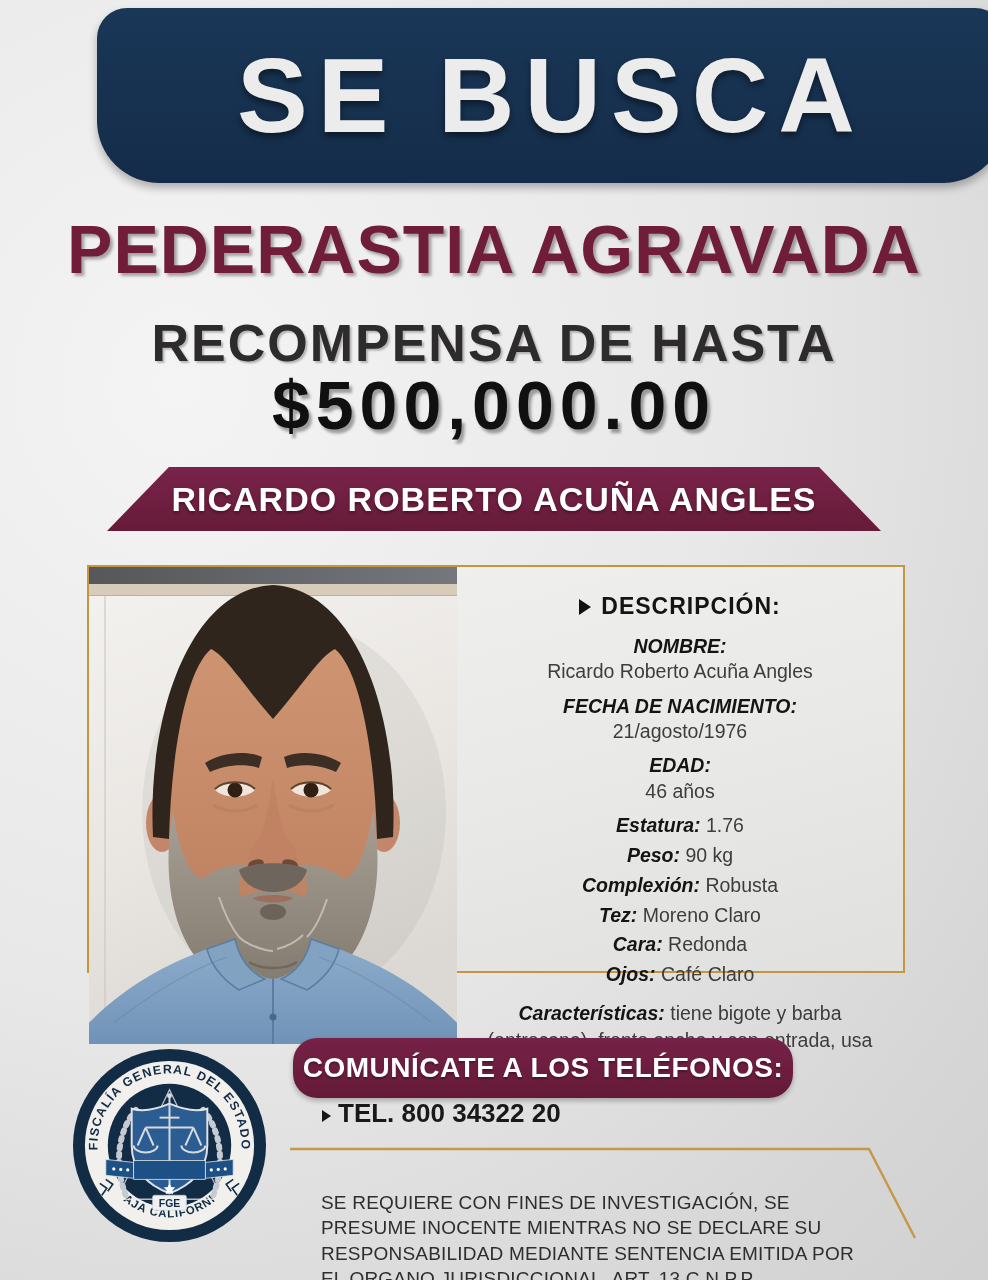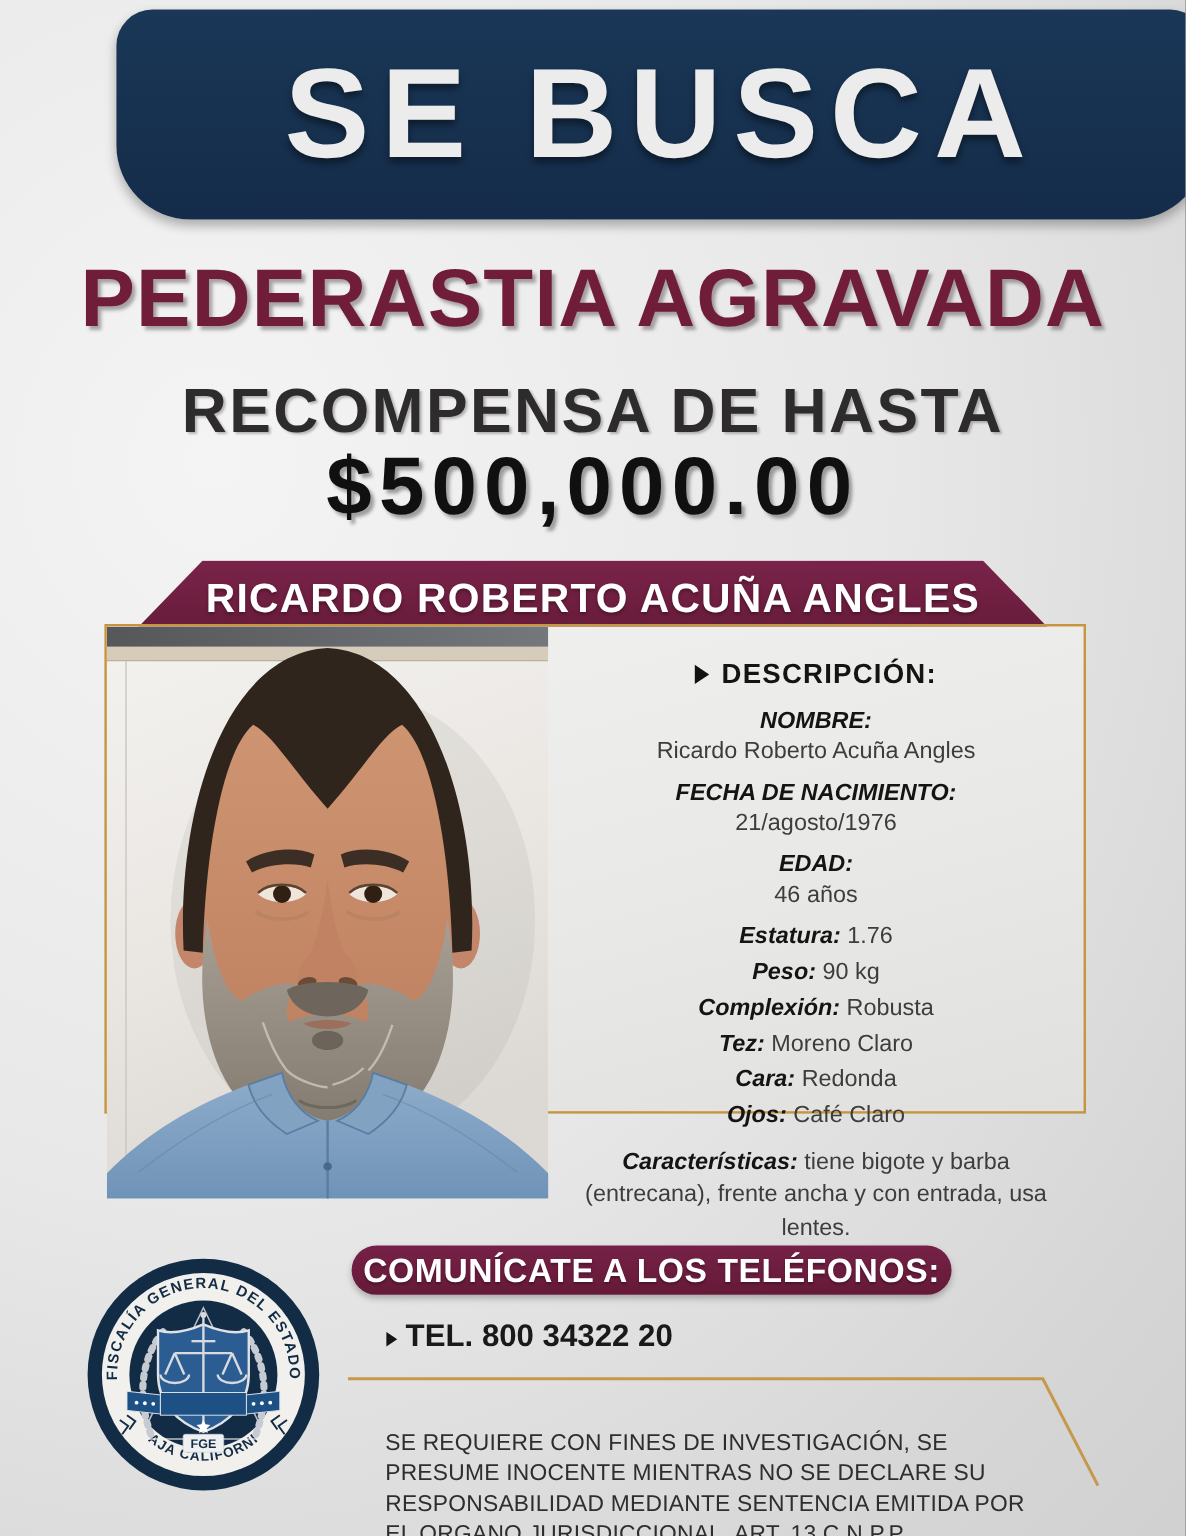--- a/index.html
+++ b/index.html
@@ -39,21 +39,21 @@
     position:absolute;left:107px;top:467px;width:774px;height:64px;
     background:linear-gradient(180deg,#79234a,#661b38);
     clip-path:polygon(8% 0,92% 0,100% 100%,0 100%);
     display:flex;align-items:center;justify-content:center;
   }
   .name-banner span{
     font-size:34px;font-weight:800;color:#ffffff;letter-spacing:1px;
     text-shadow:0 2px 3px rgba(0,0,0,.35);white-space:nowrap;
   }
   .content-box{
-    position:absolute;left:87px;top:520px;width:818px;height:408px;
+    position:absolute;left:87px;top:565px;width:818px;height:408px;
     border:2px solid #c6953f;box-sizing:border-box;
     background:linear-gradient(165deg,#f1f1ef 0%,#e9e9e7 55%,#e0e0de 100%);
     display:flex;
   }
   .photo{width:368px;height:477px;position:relative;flex:none;overflow:hidden;}
   .photo svg{display:block;width:100%;height:100%;}
   .desc{flex:1;text-align:center;padding-top:26px;color:#141414;}
   .desc-heading{
     display:flex;align-items:center;justify-content:center;gap:10px;
     font-size:23px;font-weight:800;letter-spacing:1px;margin-bottom:14px;
@@ -63,21 +63,21 @@
   .tri.small{border-left:9px solid #151515;border-top:6px solid transparent;
        border-bottom:6px solid transparent;margin-right:7px;}
   .field{font-size:19.5px;line-height:1.3;}
   .field.stacked{margin-bottom:9px;}
   .field.inline{margin-bottom:4.5px;}
   .field.inline-wrap{max-width:432px;margin:12px auto;line-height:1.42;}
   .flabel{font-weight:800;color:#141414;font-style:italic;}
   .fvalue{font-weight:400;color:#3d3d3d;}
   .stacked .flabel,.stacked .fvalue{display:block;}
   .phone-banner{
-    position:absolute;left:293px;top:1038px;width:500px;height:41px;border-radius:24px;
+    position:absolute;left:293px;top:1038px;width:500px;height:60px;border-radius:24px;
     background:linear-gradient(180deg,#762148,#641a36);
     box-shadow:0 3px 5px rgba(0,0,0,.25);
     display:flex;align-items:center;justify-content:center;
     color:#fff;font-size:28px;font-weight:800;letter-spacing:.5px;
     text-shadow:0 2px 2px rgba(0,0,0,.3);white-space:nowrap;
   }
   .phone-list{position:absolute;inset:0;pointer-events:none;}
   .phone{position:absolute;top:1098px;font-size:26px;font-weight:800;color:#191919;white-space:nowrap;}
   .phone:nth-of-type(1){left:322px;}
   .phone:nth-of-type(2){left:630px;}

